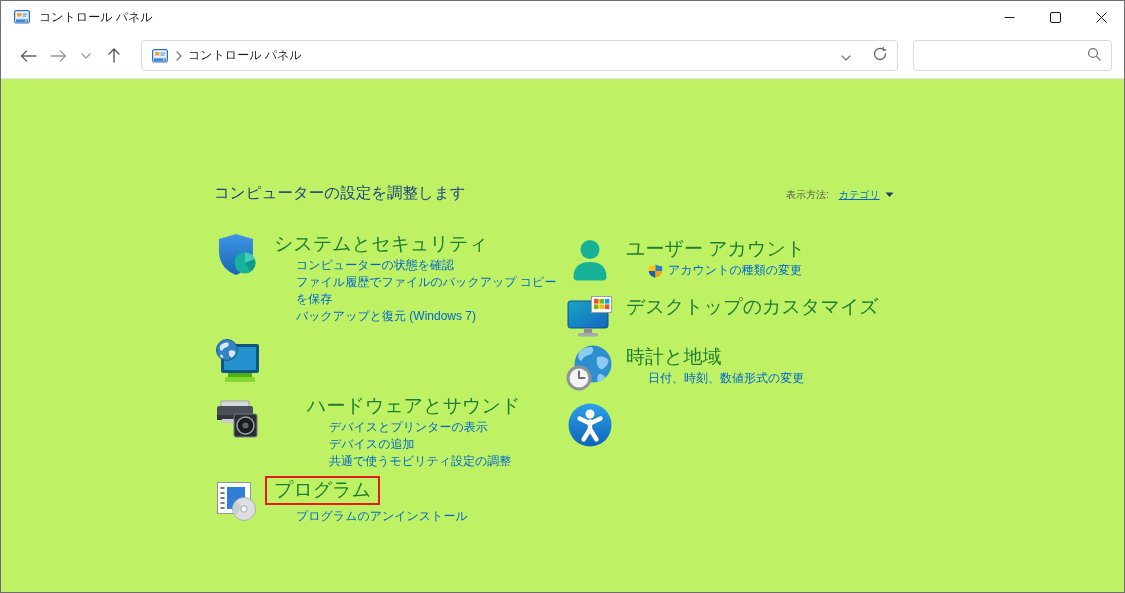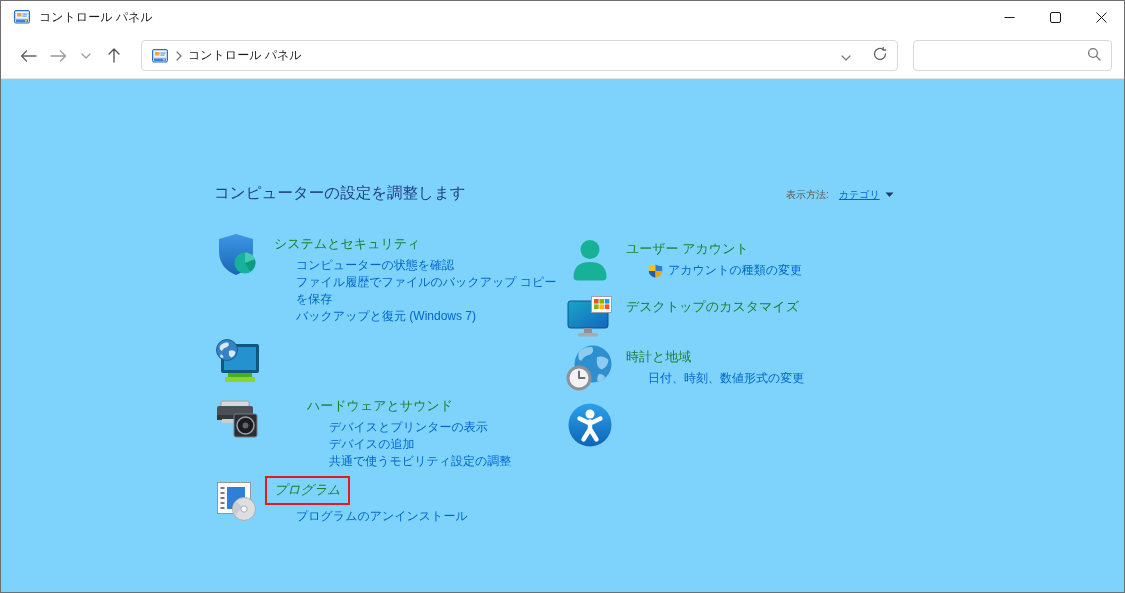--- a/index.html
+++ b/index.html
@@ -38,42 +38,42 @@
   .addr-chevron{margin:0 6px 0 8px;display:flex;}
   .addr-text{font-size:12px;color:#1b1b1b;white-space:nowrap;}
   .addr-right{margin-left:auto;display:flex;align-items:center;gap:22px;}
   .searchbox{
     width:199px;height:31px;box-sizing:border-box;flex:none;margin-left:15px;
     border:1px solid #d9d9d9;border-radius:4px;background:#fff;
     display:flex;align-items:center;padding:0 10px;
   }
   .search-input{flex:1;border:none;outline:none;font-size:12px;color:#1b1b1b;background:transparent;min-width:0;}
   
-  .content{flex:1;position:relative;background:#7dd3fc;}
+  .content{flex:1;position:relative;background:#bef264;}
   .page-heading{position:absolute;left:213px;top:104px;font-size:15.5px;color:var(--heading,#203f82);}
   .view-by{position:absolute;left:785px;top:109px;font-size:10px;display:flex;align-items:center;}
   .view-by-label{color:#5a5a5a;}
   .view-by-value{color:var(--link,#0066cc);margin-left:10px;cursor:pointer;display:flex;align-items:center;text-decoration:underline;}
   .view-by-caret{margin-left:5px;display:flex;}
   .columns{position:absolute;left:213px;top:152px;display:flex;}
   .col{display:flex;flex-direction:column;}
   .col-left{width:352px;}
   .col-right{width:400px;padding-top:5px;}
   .category{display:flex;gap:12px;}
   .col-left .category{margin-bottom:13px;}
   .col-left .category:nth-child(2){margin-bottom:7px;}
   .col-left .category:nth-child(3){margin-bottom:7px;gap:45px;}
   .col-right .category:nth-child(1){margin-bottom:10px;}
   .col-right .category:nth-child(2){margin-bottom:2px;}
   .col-right .category:nth-child(3){margin-bottom:9px;}
   .cat-icon{width:48px;height:48px;flex:none;cursor:pointer;}
   .cat-icon svg{display:block;}
   .cat-body{padding-top:2px;min-width:0;}
-  .cat-title{font-size:13px;line-height:21px;color:var(--cat-title,#1e7d32);text-decoration:none;display:inline-block;cursor:pointer;}
-  .red-box{border:2px solid var(--hl,#e31b1b);padding:1px 7px 3px 7px;margin:-3px 0 0 -9px;display:inline-block;font-style:italic;}
+  .cat-title{font-size:19px;line-height:21px;color:var(--cat-title,#1e7d32);text-decoration:none;display:inline-block;cursor:pointer;}
+  .red-box{border:2px solid var(--hl,#e31b1b);padding:1px 7px 3px 7px;margin:-3px 0 0 -9px;display:inline-block;}
   .cat-links{margin-top:3px;margin-left:22px;}
   .cat-link{display:flex;align-items:center;font-size:12px;line-height:17px;color:var(--link,#0066cc);text-decoration:none;cursor:pointer;}
   .uac{width:15px;height:14px;margin-right:5px;display:inline-flex;flex:none;}
 </style>
 </head>
 <body style="--cat-title: #1e7d32; --link: #0066cc; --heading: #203f82; --hl: #e31b1b;">
 
 <div class="window">
 
   <div class="titlebar">

